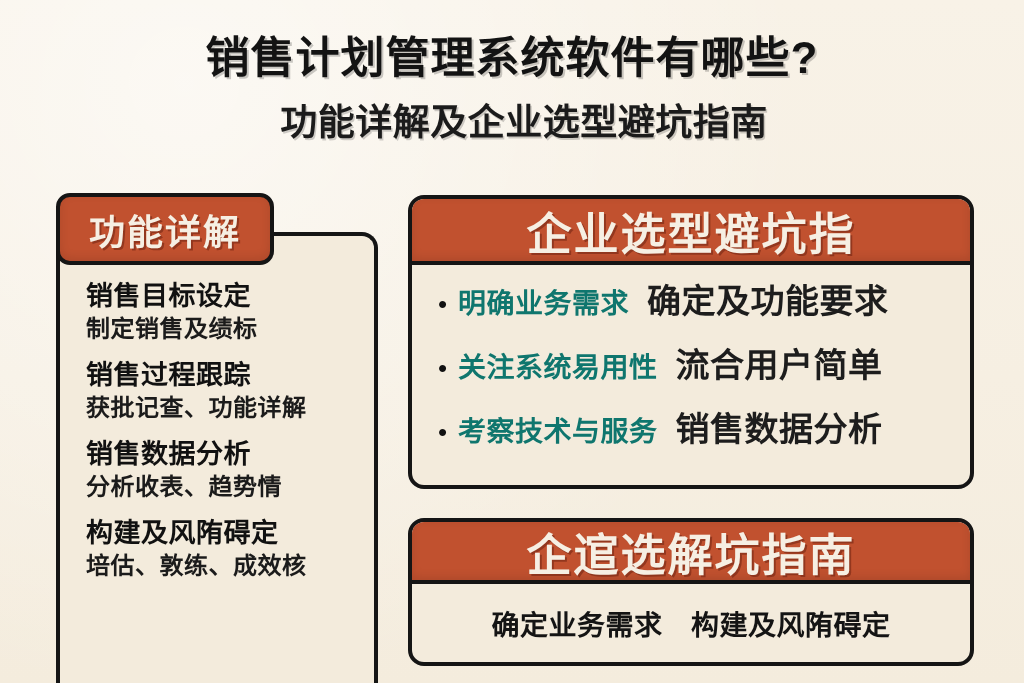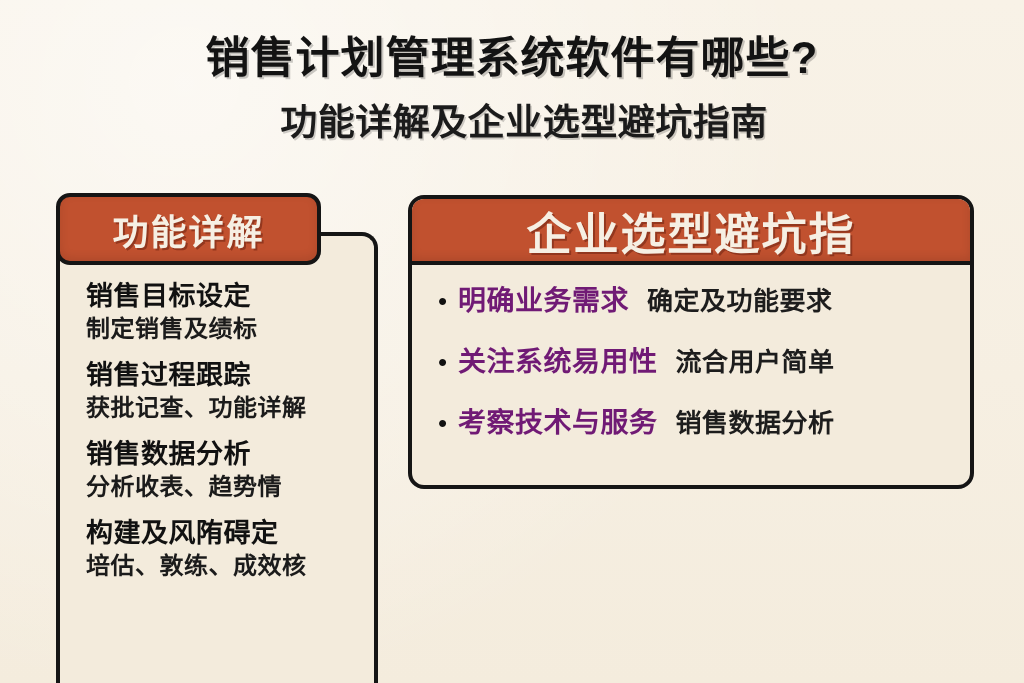--- a/index.html
+++ b/index.html
@@ -78,21 +78,21 @@
     border: 4px solid #151515;
     border-radius: 16px 16px 0 0;
     border-bottom: none;
   }
 
   
   #left-tab {
     position: absolute;
     left: 0;
     top: 0;
-    width: 265px;
+    width: 218px;
     height: 72px;
     background: #C1512F;
     border: 4px solid #151515;
     border-radius: 14px;
     display: flex;
     align-items: center;
     justify-content: center;
     z-index: 3;
     box-shadow: inset 0 -3px 10px rgba(0,0,0,0.10);
   }
@@ -198,26 +198,26 @@
     flex: 0 0 20px;
     font-size: 26px;
     line-height: 34px;
     color: #111;
   }
 
   .bullet-strong {
     font-size: 28px;
     line-height: 36px;
     font-weight: 900;
-    color: #701a75;
+    color: #0f766e;
     letter-spacing: 0.5px;
   }
 
   .bullet-note {
-    font-size: 26px;
+    font-size: 34px;
     line-height: 36px;
     font-weight: 600;
     color: #1d1d1d;
     letter-spacing: 0.5px;
     margin-left: 18px;
   }
 
   #bottom-body {
     height: 78px;
     display: flex;
@@ -299,14 +299,24 @@
 
       <div class="bullet-row">
         <span class="bullet-dot">•</span>
         <span class="bullet-strong">考察技术与服务</span>
         <span class="bullet-note">销售数据分析</span>
       </div>
 
     </div>
   </div>
 
+  <div id="right-card-bottom" class="rcard">
+
+    <div class="rcard-header">
+      <span class="rcard-header-label">企逭选解坑指南</span>
+    </div>
+
+    <div id="bottom-body">
+      <span id="bottom-body-text">确定业务需求　构建及风陏碍定</span>
+    </div>
+  </div>
 
 </div>
 
 </body></html>

